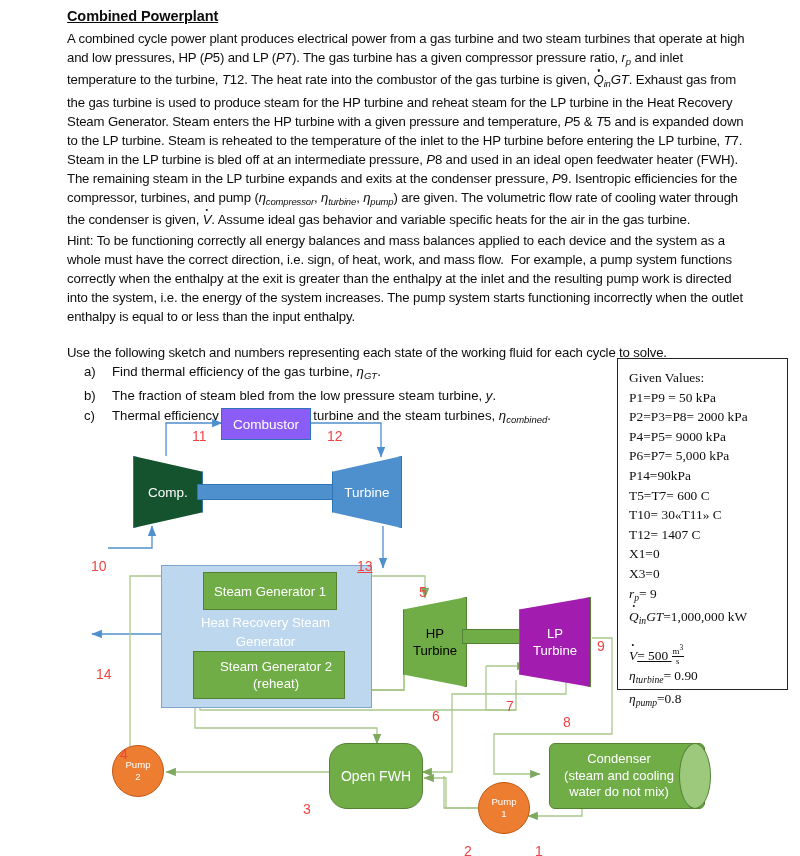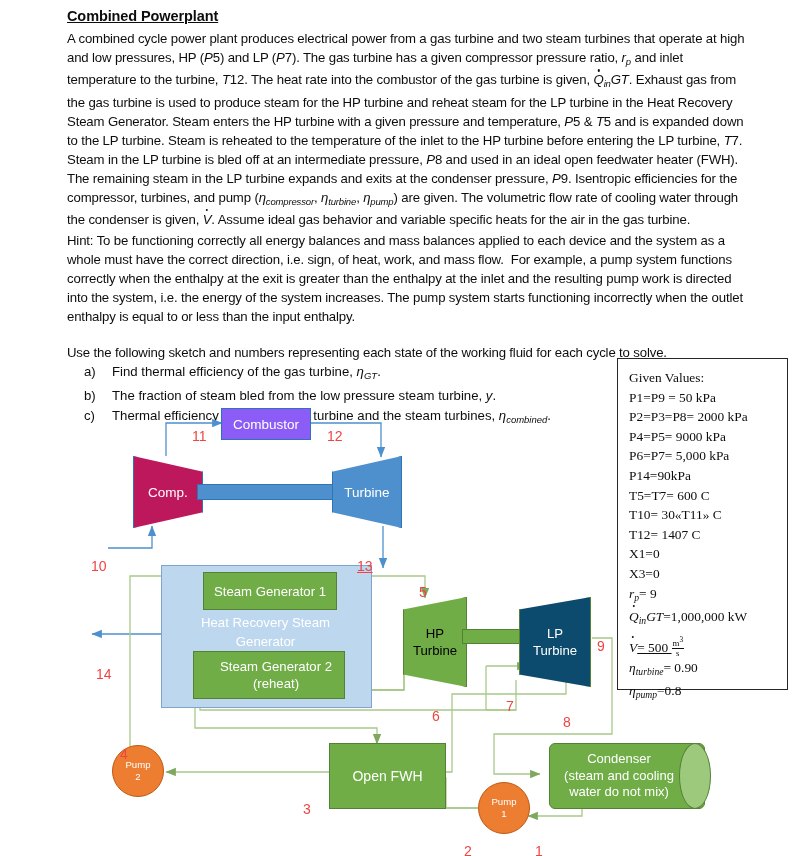--- a/index.html
+++ b/index.html
@@ -96,21 +96,21 @@
     <div class="gl">P4=P5= 9000 kPa</div>
     <div class="gl">P6=P7= 5,000 kPa</div>
     <div class="gl">P14=90kPa</div>
     <div class="gl">T5=T7= 600 C</div>
     <div class="gl">T10= 30«T11» C</div>
     <div class="gl">T12= 1407 C</div>
     <div class="gl">X1=0</div>
     <div class="gl">X3=0</div>
     <div class="gl"><i class="v">r</i><span class="sub">p</span>= 9</div>
     <div class="gl"><span class="dotover"><i class="v">Q</i></span><span class="sub">in</span><i class="v">GT</i>=1,000,000 kW</div>
-    <div class="gl" style="margin-top:6px;text-decoration:underline;"><span class="dotover"><i class="v">V</i></span>= 500 <span class="frac"><span class="num">m<sup>3</sup></span><span class="den">s</span></span></div>
+    <div class="gl" style="margin-top:14px;text-decoration:underline;"><span class="dotover"><i class="v">V</i></span>= 500 <span class="frac"><span class="num">m<sup>3</sup></span><span class="den">s</span></span></div>
     <div class="gl"><i class="v">η</i><span class="sub">turbine</span>= 0.90</div>
     <div class="gl"><i class="v">η</i><span class="sub">pump</span>=0.8</div>
   </div>
 
   <div class="diagram">
 
     <svg width="800" height="458">
       <defs>
         <marker id="abl" markerWidth="9" markerHeight="9" refX="7.6" refY="3.2" orient="auto">
           <path d="M0,0 L8,3.2 L0,6.4 z" fill="#4e90cd"></path>
@@ -190,21 +190,21 @@
       <g>
         <path d="M195,300 L195,330 L377,330 L377,346" stroke="#a9c98a" stroke-width="1.3" fill="none" marker-end="url(#agr)"></path>
       </g>
     </svg>
 
     <div class="shp blue" style="left:221px;top:10px;width:90px;height:32px;font-size:13.5px;">
       <span>Combustor</span>
     </div>
 
     <div style="position:absolute;left:133px;top:58px;width:68px;height:70px;
-                background:#be185d;border:1px solid #2e75b6;
+                background:#14532d;border:1px solid #2e75b6;
                 clip-path:polygon(0% 0%,100% 22%,100% 78%,0% 100%);
                 display:flex;align-items:center;justify-content:center;">
       <span style="color:#fff;font-size:13.5px;">Comp.</span>
     </div>
 
     <div style="position:absolute;left:197px;top:86px;width:142px;height:14px;background:#4e90cd;border:1px solid #2e75b6;"></div>
 
     <div style="position:absolute;left:332px;top:58px;width:68px;height:70px;
                 background:#4e90cd;border:1px solid #2e75b6;
                 clip-path:polygon(0% 22%,100% 0%,100% 100%,0% 78%);
@@ -231,28 +231,28 @@
                 background:#70ad47;border:1px solid #548235;
                 clip-path:polygon(0% 14%,100% 0%,100% 100%,0% 86%);
                 display:flex;align-items:center;justify-content:center;">
       <span style="color:#000000;font-size:13.2px;line-height:17px;text-align:center;white-space:pre-line;">HP
 Turbine</span>
     </div>
 
     <div style="position:absolute;left:462px;top:231px;width:60px;height:13px;background:#70ad47;border:1px solid #548235;"></div>
 
     <div style="position:absolute;left:519px;top:199px;width:70px;height:88px;
-                background:#0c4a6e;border:1px solid #548235;
+                background:#a21caf;border:1px solid #548235;
                 clip-path:polygon(0% 14%,100% 0%,100% 100%,0% 86%);
                 display:flex;align-items:center;justify-content:center;">
       <span style="color:#fff;font-size:13.2px;line-height:17px;text-align:center;white-space:pre-line;">LP
 Turbine</span>
     </div>
 
-    <div class="shp green" style="left:329px;top:345px;width:117px;height:66px;border-radius:0;font-size:14px;">
+    <div class="shp green" style="left:329px;top:345px;width:94px;height:66px;border-radius:18px;font-size:14px;">
       <span>Open FWH</span>
     </div>
 
     <div style="position:absolute;left:541px;top:345px;width:170px;height:57px;">
       <div style="position:absolute;left:8px;top:0;width:154px;height:64px;background:#70ad47;border:1px solid #548235;border-radius:6px;"></div>
       <div style="position:absolute;left:138px;top:0;width:30px;height:64px;background:#9dc97c;border:1px solid #548235;border-radius:50%;"></div>
       <div style="position:absolute;left:8px;top:8px;width:140px;color:#fff;font-size:13px;line-height:16.5px;text-align:center;white-space:pre-line;">Condenser
 (steam and cooling
 water do not mix)</div>
     </div>

